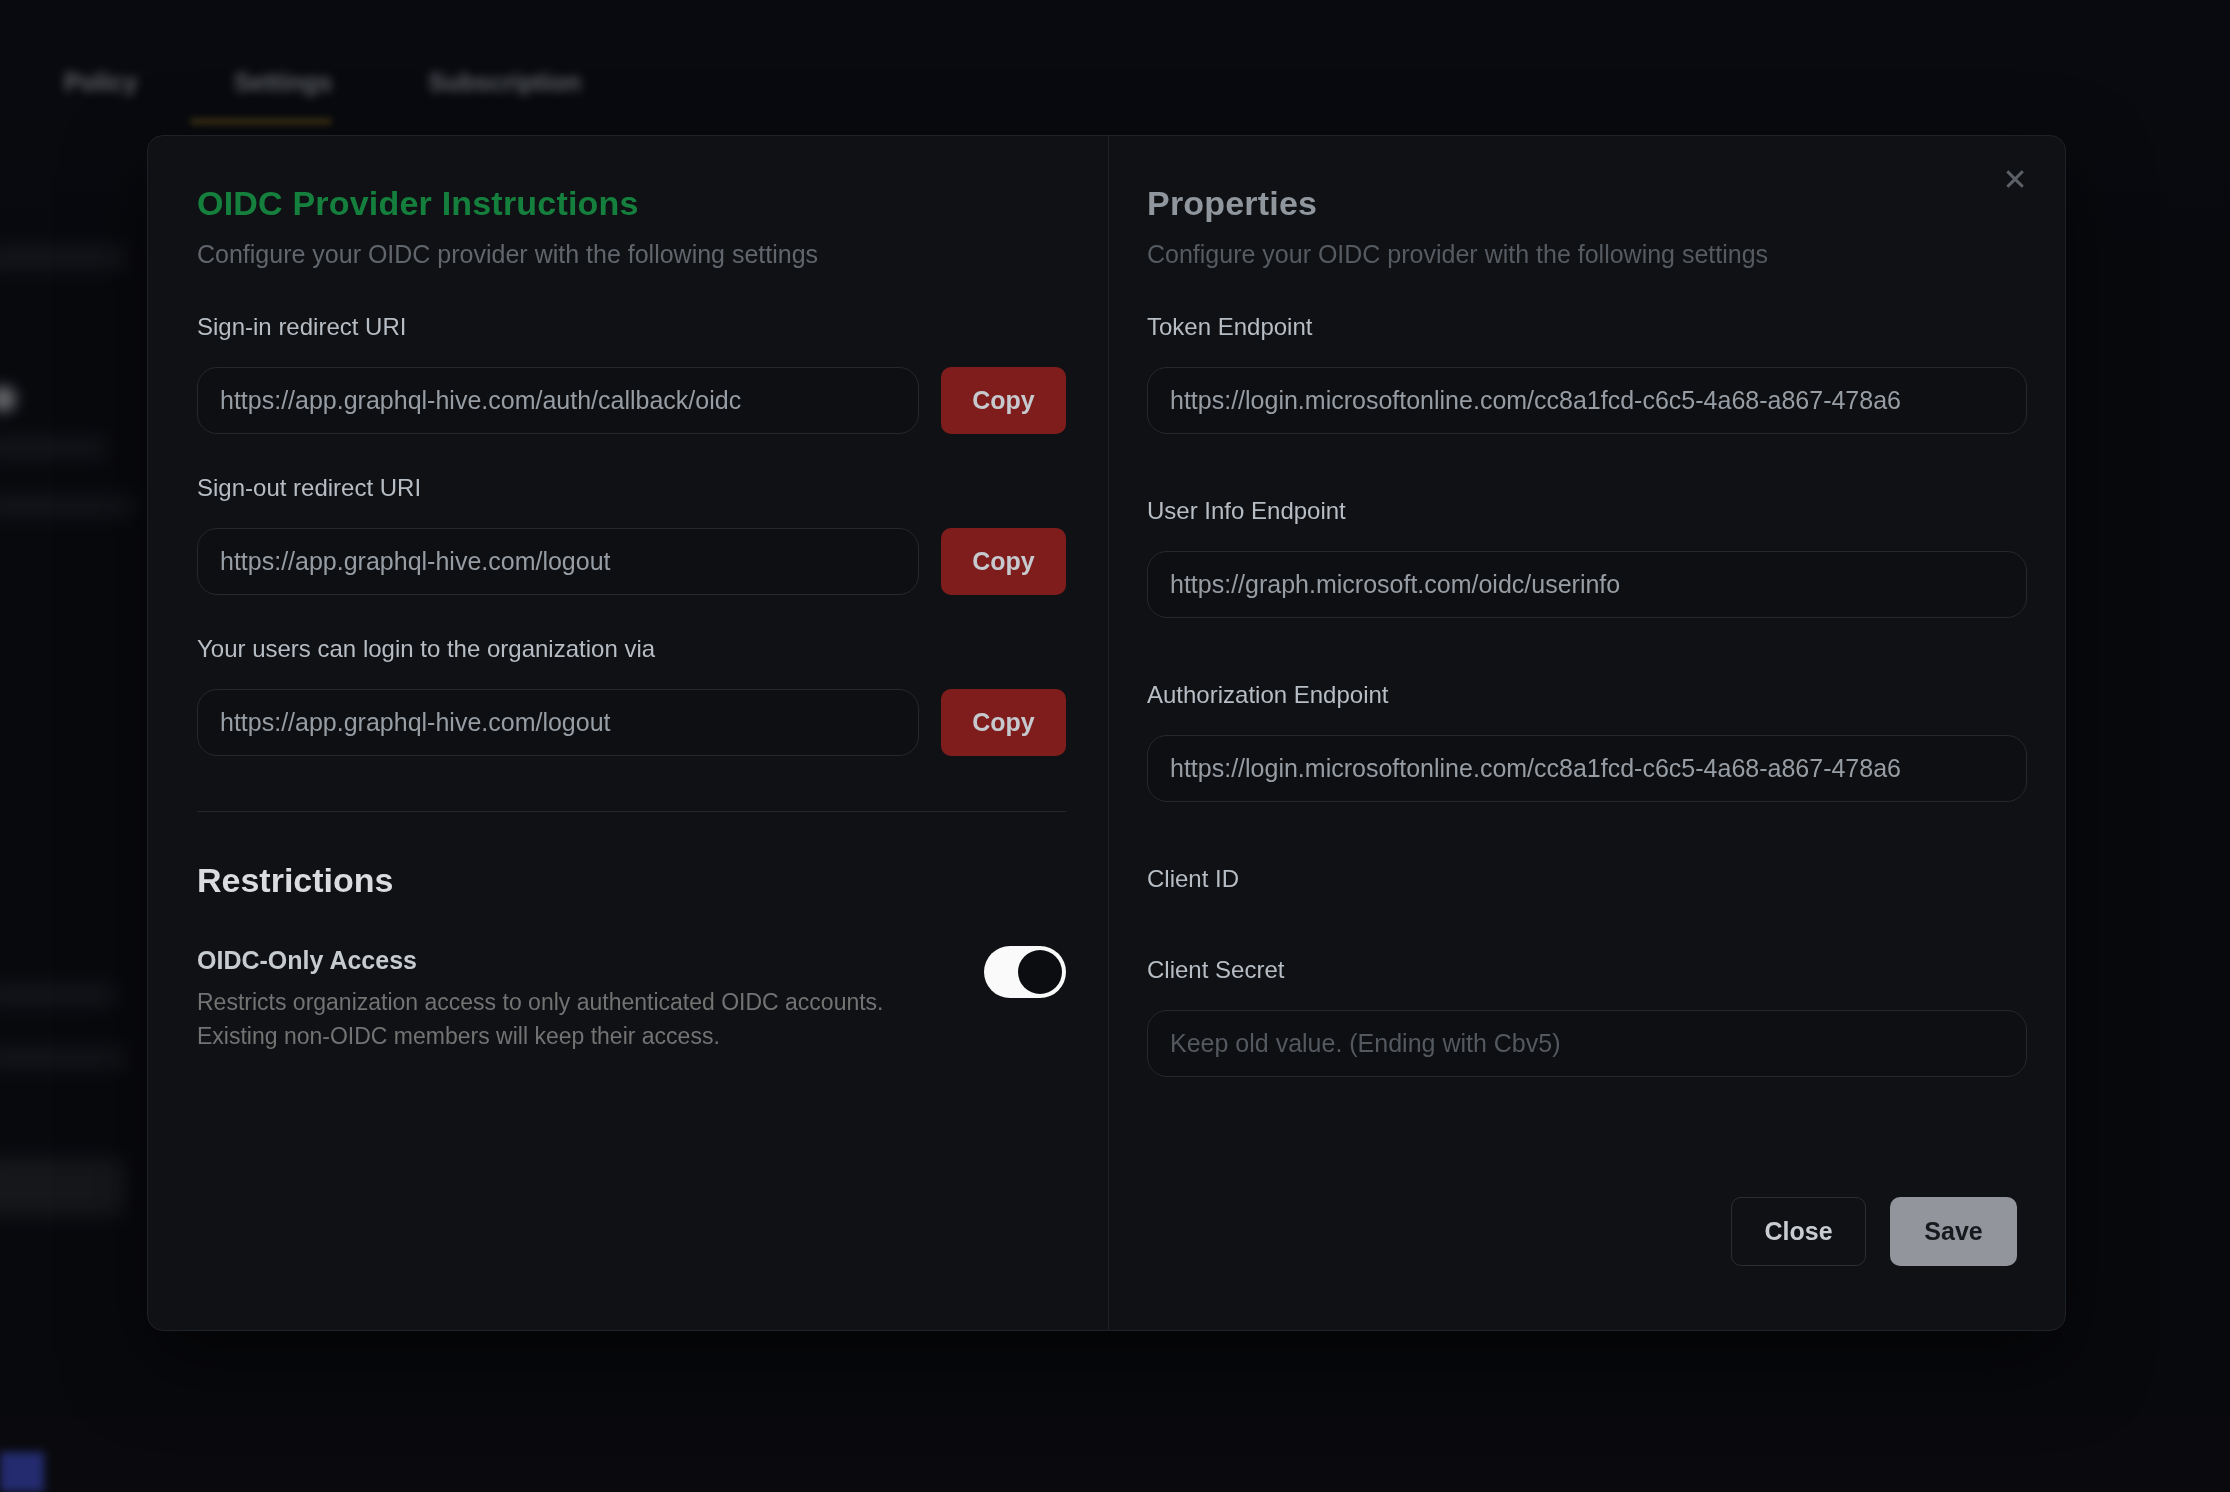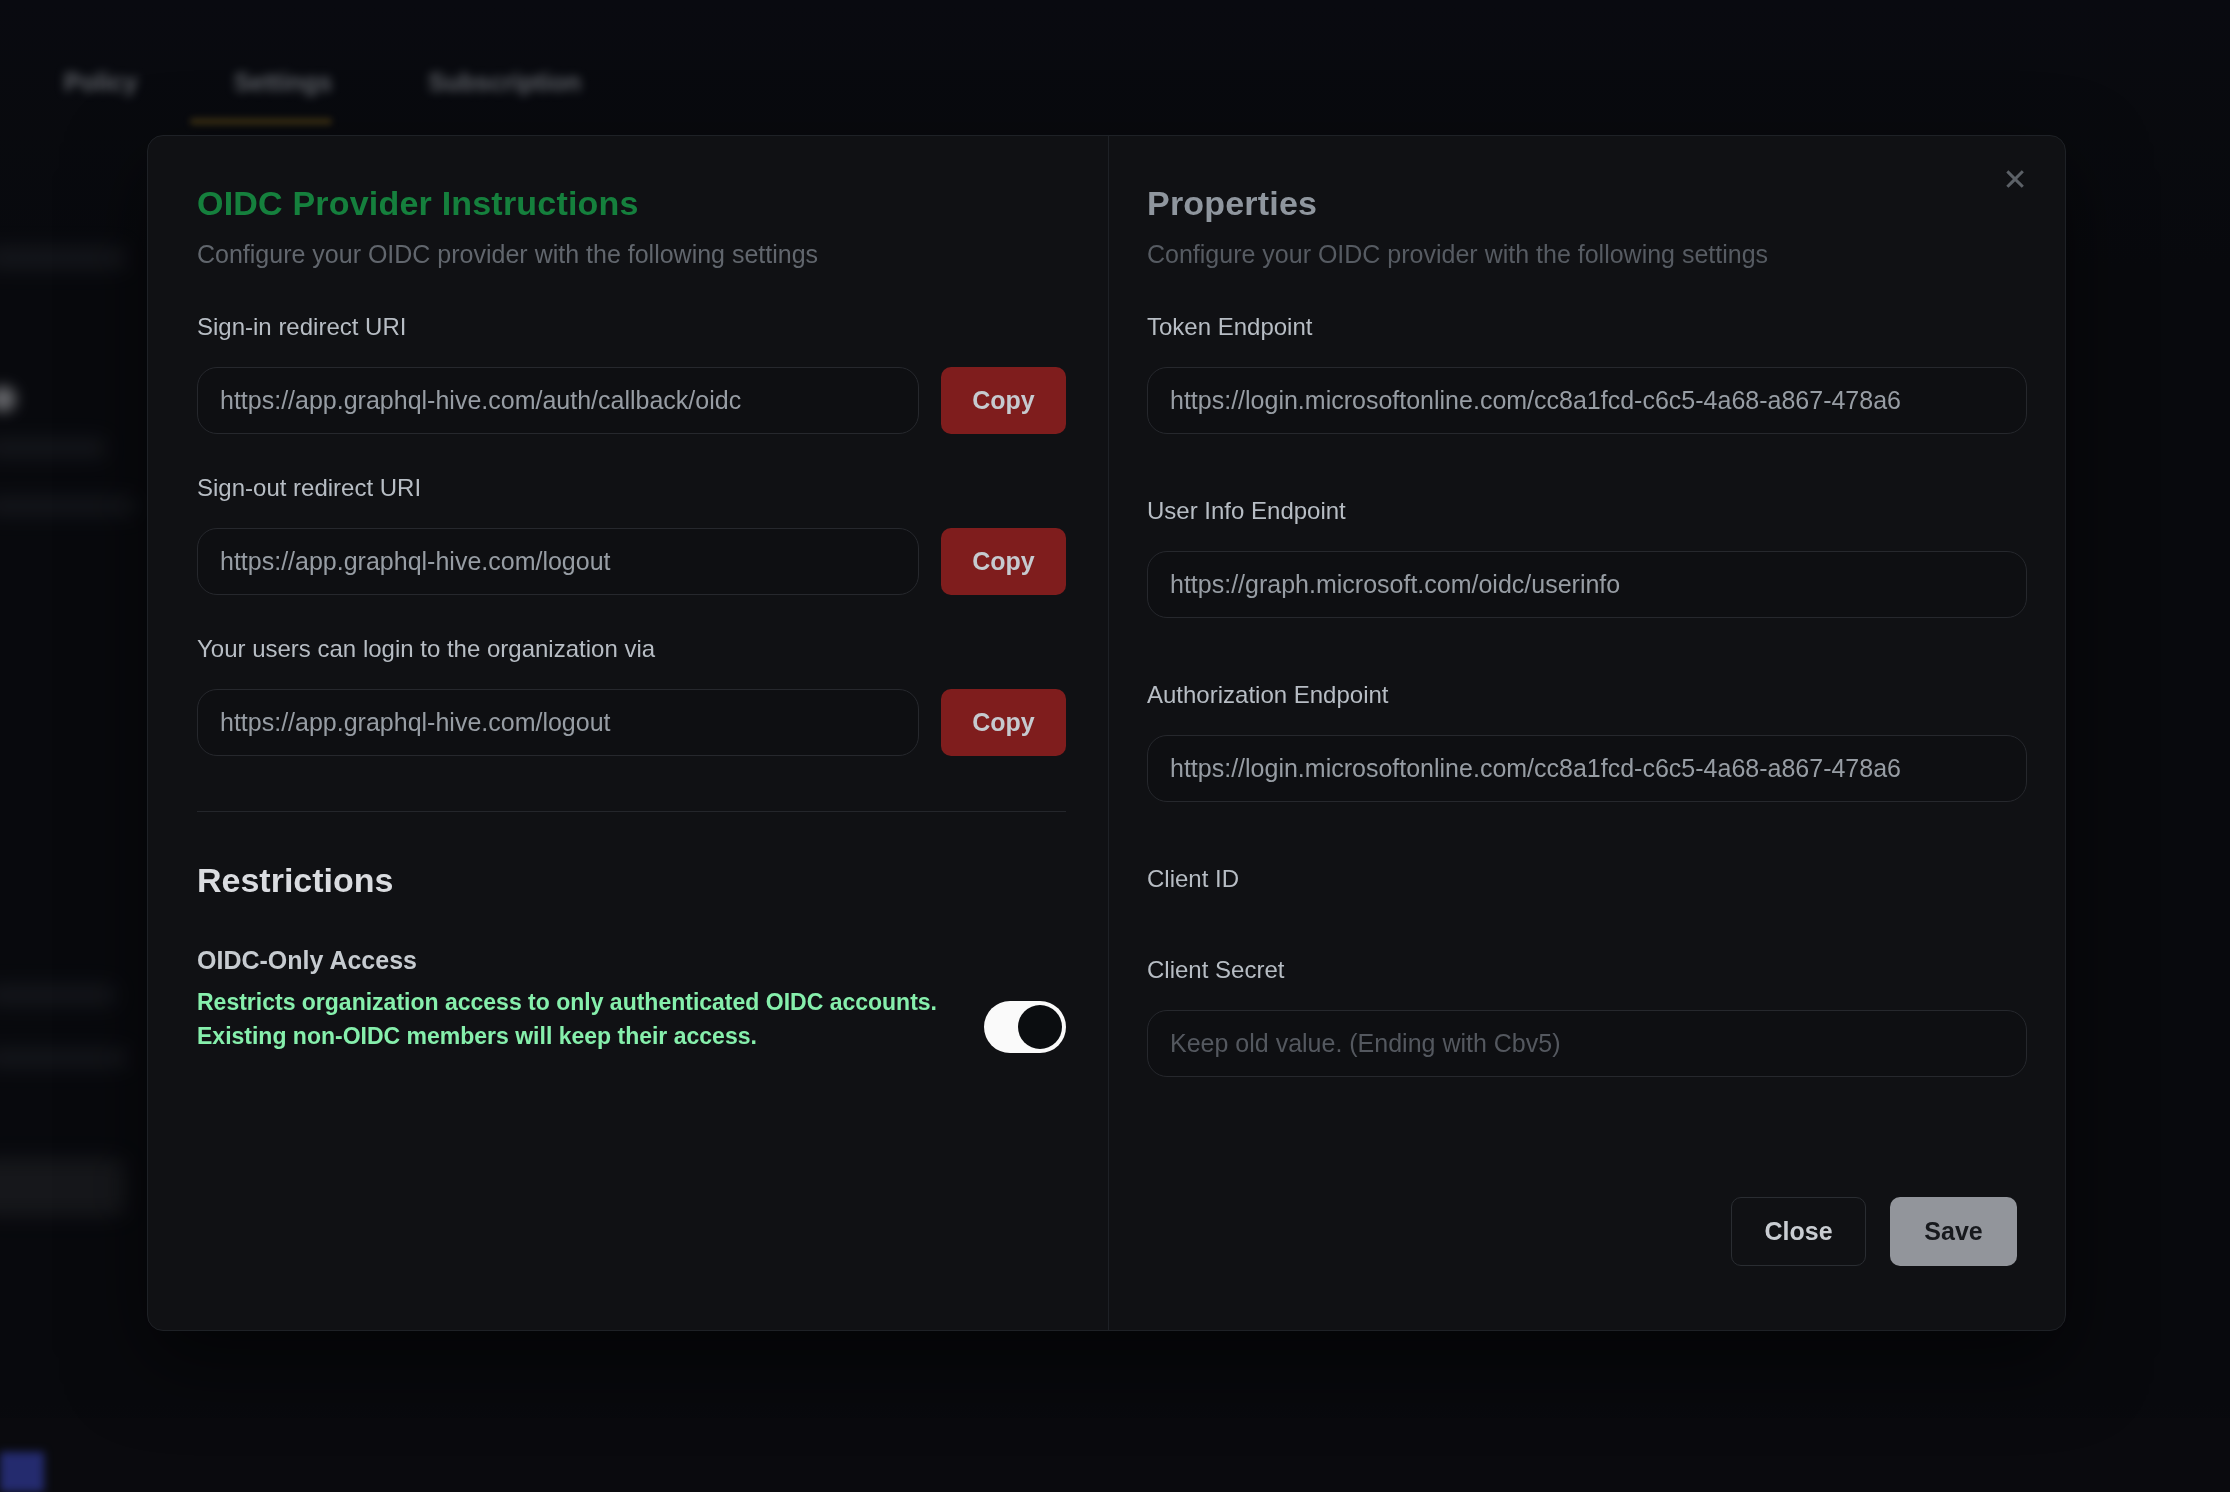--- a/index.html
+++ b/index.html
@@ -63,24 +63,24 @@
     margin-left: 22px; width: 127px; height: 67px; border: none; border-radius: 10px;
     background: #7f1d1d; color: #c6cacf; font-size: 25px; font-weight: 600;
     font-family: "Liberation Sans", "DejaVu Sans", sans-serif; cursor: pointer;
   }
   .gap-40 { margin-top: 40px; }
   .gap-57 { margin-top: 63px; }
 
   .h-divider { margin-top: 55px; height: 1px; background: #24262b; width: 100%; }
 
   h2.restrictions-title { margin-top: 49px; font-size: 34px; font-weight: 700; color: #dadce0; }
-  .restriction-row { margin-top: 46px; display: flex; align-items: flex-end; }
+  .restriction-row { margin-top: 46px; display: flex; align-items: flex-start; }
   .restriction-text { flex: 1 1 auto; }
   .restriction-name { font-size: 25px; font-weight: 700; color: #c6cbd0; }
-  .restriction-desc { margin-top: 10px; font-size: 23px; color: #86efac; line-height: 34px; font-weight: bold; }
+  .restriction-desc { margin-top: 10px; font-size: 23px; color: #737373; line-height: 34px; }
 
   .toggle { flex: 0 0 auto; width: 82px; height: 52px; background: #fafafa; border-radius: 26px;
     position: relative; cursor: pointer; margin-left: 30px; }
   .toggle-knob { position: absolute; top: 4px; right: 4px; width: 44px; height: 44px;
     border-radius: 50%; background: #0b0d10; }
 
   .actions { position: absolute; right: 50px; top: 1061px; display: flex; gap: 24px; }
   .btn { height: 69px; border-radius: 10px; font-size: 25px; cursor: pointer;
     font-family: "Liberation Sans", "DejaVu Sans", sans-serif; }
   .btn-close { width: 135px; background: transparent; border: 1px solid #2a2d32; color: #c9cdd2; font-weight: 600; }

